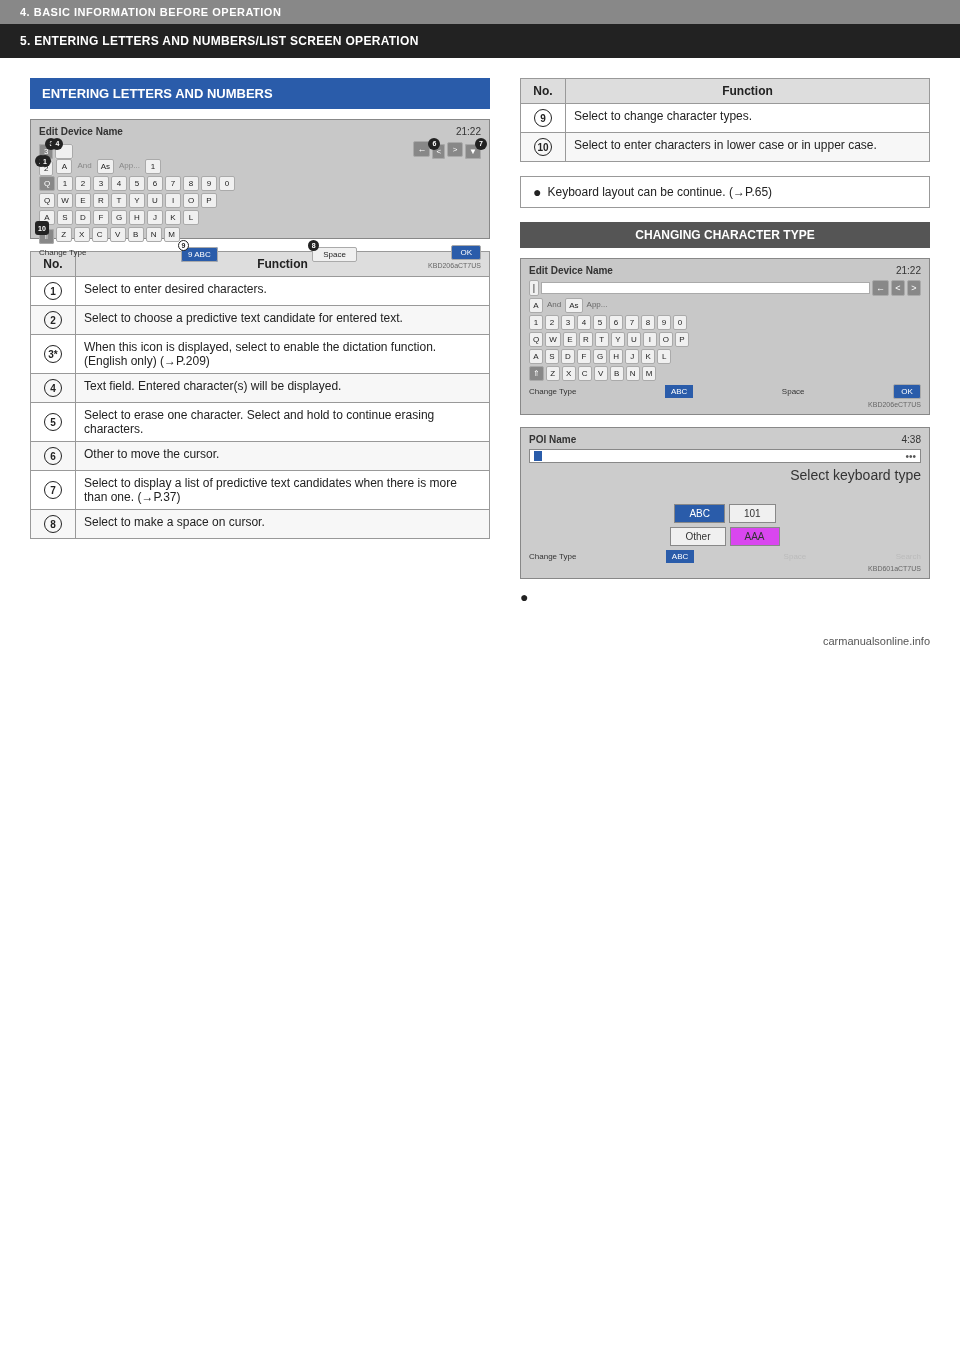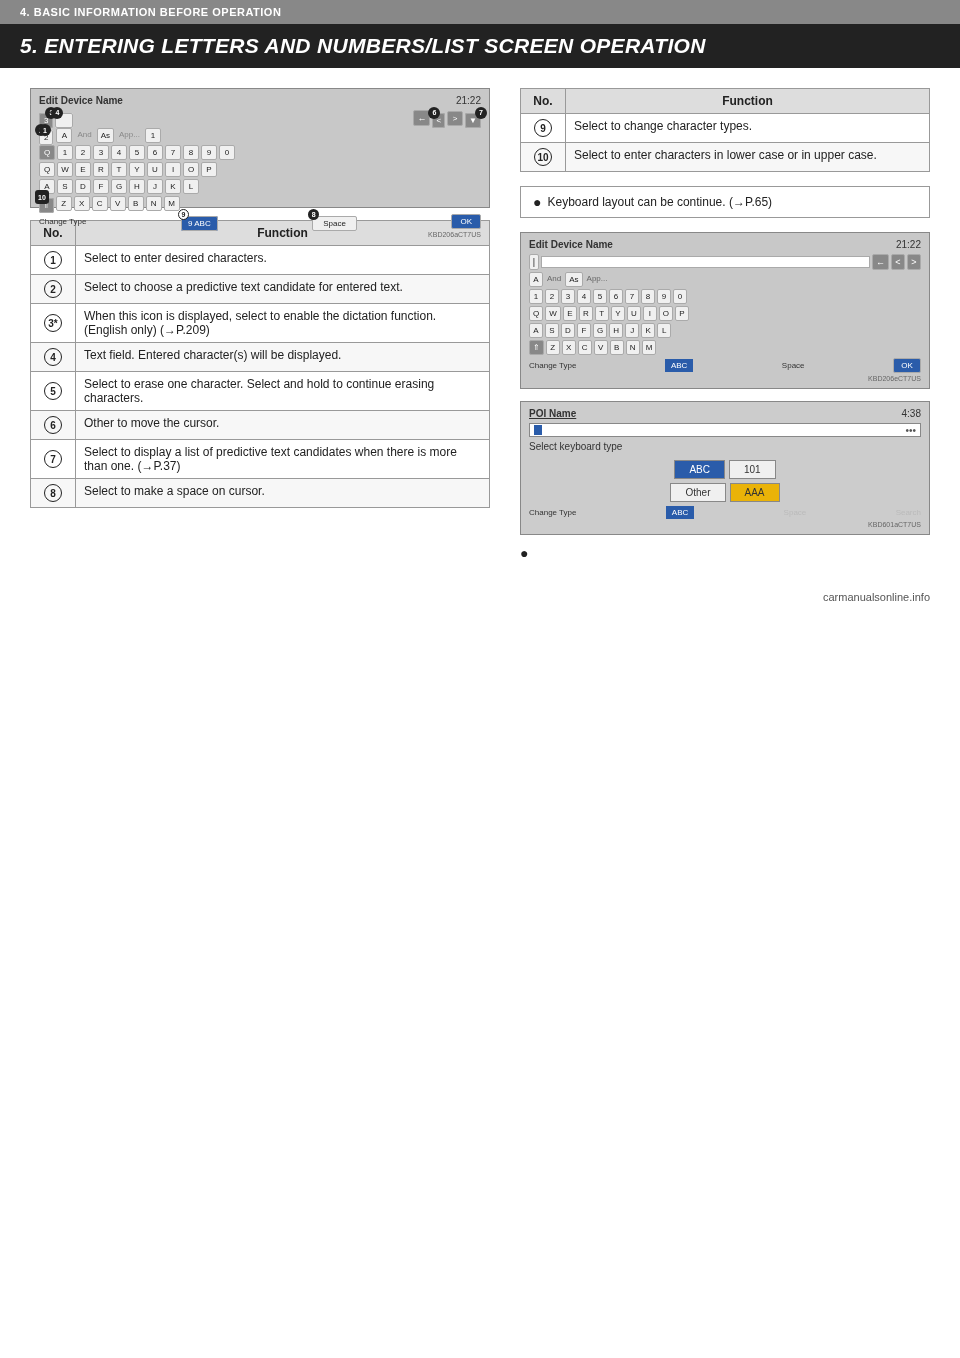--- a/index.html
+++ b/index.html
@@ -23,24 +23,23 @@
       font-size: 11px;
       font-weight: bold;
       letter-spacing: 0.5px;
     }
     .main-title-bar {
       background: #222;
       padding: 10px 20px;
     }
     .main-title-bar .main-title {
       color: #fff;
-      font-size: 21px;
+      font-size: 12px;
       font-weight: bold;
       letter-spacing: 0.3px;
-      font-style: italic;
     }
 
     
     .page-content {
       display: flex;
       padding: 20px 30px;
       gap: 30px;
     }
 
     
@@ -236,63 +235,63 @@
       border: 1px solid #888;
       background: #ccc;
       padding: 6px 8px;
       margin-bottom: 10px;
     }
     .poi-top {
       display: flex;
       justify-content: space-between;
       margin-bottom: 4px;
     }
-    .poi-title { font-size: 10px; font-weight: bold; color: #333; text-decoration: underline; }
+    .poi-title { font-size: 10px; font-weight: bold; color: #333; }
     .poi-time { font-size: 10px; color: #333; }
     .poi-input {
       background: #fff;
       border: 1px solid #888;
       height: 14px;
       margin-bottom: 4px;
       display: flex;
       align-items: center;
       padding: 0 4px;
     }
     .poi-cursor {
       width: 8px; height: 10px;
       background: #2a5caa;
       display: inline-block;
     }
     .poi-dots { font-size: 10px; color: #555; margin-left: auto; }
     .poi-kbd-label {
-      text-align: left;
-      font-size: 10px;
+      text-align: right;
+      font-size: 14px;
       color: #333;
-      margin-bottom: 8px;
+      margin-bottom: 21px;
     }
     .poi-btn-row {
       display: flex;
       gap: 4px;
       justify-content: center;
       margin-bottom: 4px;
     }
     .poi-btn {
       padding: 3px 14px;
       font-size: 10px;
       border: 1px solid #888;
       background: #f0f0f0;
       color: #333;
       text-align: center;
     }
     .poi-btn.active {
       background: #2a5caa;
       color: #fff;
     }
     .poi-btn.aaa {
-      background: #eab308;
+      background: #d946ef;
       color: #333;
     }
     .poi-bottom {
       display: flex;
       justify-content: space-between;
       align-items: center;
       margin-top: 3px;
     }
     .poi-watermark { font-size: 7px; color: #666; text-align: right; margin-top: 2px; }
 
@@ -319,20 +318,23 @@
   <div class="top-label">4. BASIC INFORMATION BEFORE OPERATION</div>
 </div>
 <div class="main-title-bar">
   <div class="main-title">5. ENTERING LETTERS AND NUMBERS/LIST SCREEN OPERATION</div>
 </div>
 
 <div class="page-content">
 
   <div class="left-col">
 
+    <div class="section-heading">
+      <span>ENTERING LETTERS AND NUMBERS</span>
+    </div>
 
     <div class="keyboard-mockup">
       <div class="kbd-top-bar">
         <span class="kbd-title">Edit Device Name</span>
         <span class="kbd-time">21:22</span>
       </div>
 
       <div style="display:flex; gap:2px; margin-bottom:2px; align-items:center; position:relative;">
         <span style="position:relative;">
           <span class="kbd-key dark" style="font-size:8px; padding:2px 4px;">3</span>
@@ -502,20 +504,21 @@
         </tbody>
     </table>
 
     <div class="info-box">
       <div class="bullet-line">
         <span class="bullet-dot">●</span>
         <span>Keyboard layout can be continue. (→P.65)</span>
       </div>
     </div>
 
+    <div class="char-type-heading">CHANGING CHARACTER TYPE</div>
 
     <div class="screen-mockup">
       <div class="sm-top">
         <span class="sm-title">Edit Device Name</span>
         <span class="sm-time">21:22</span>
       </div>
 
       <div style="display:flex;gap:2px;margin-bottom:2px;align-items:center;">
         <span class="sm-key" style="min-width:10px;padding:2px;font-size:9px;">|</span>
         <span style="flex:1;height:12px;background:#fff;border:1px solid #aaa;"></span>

